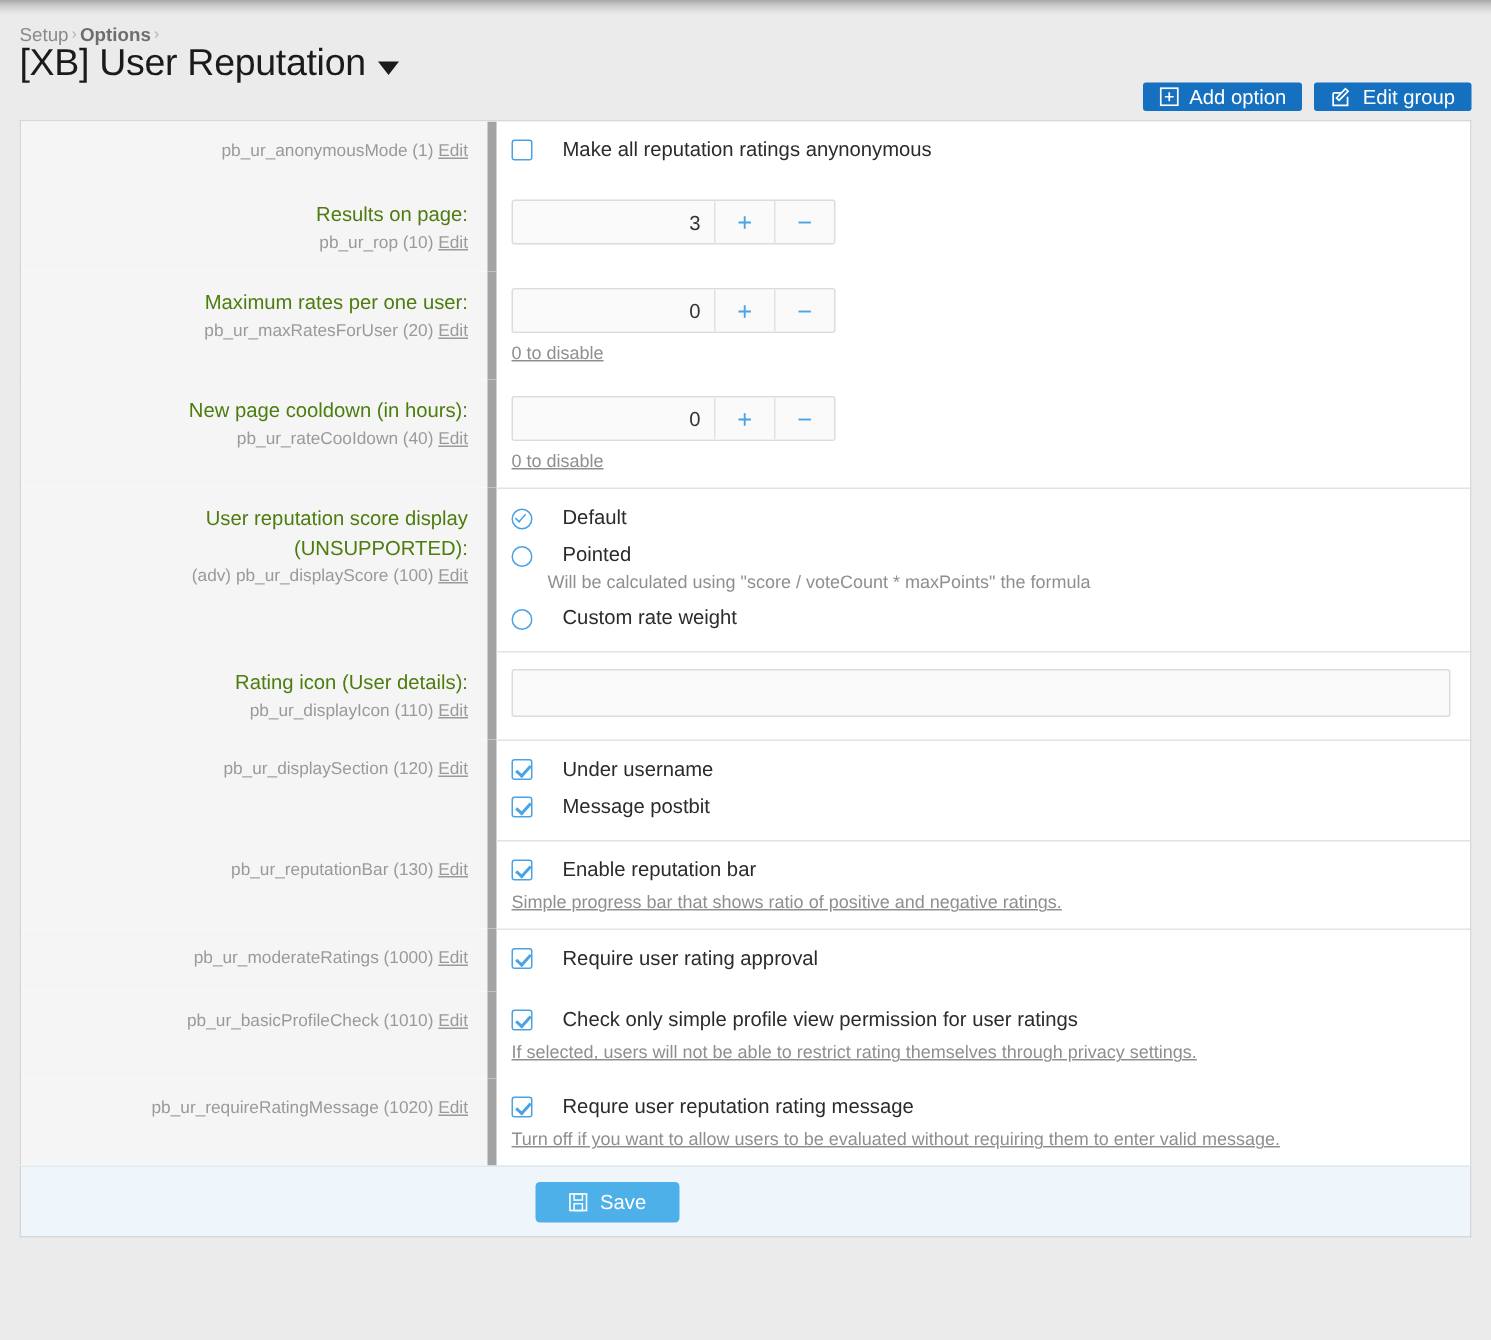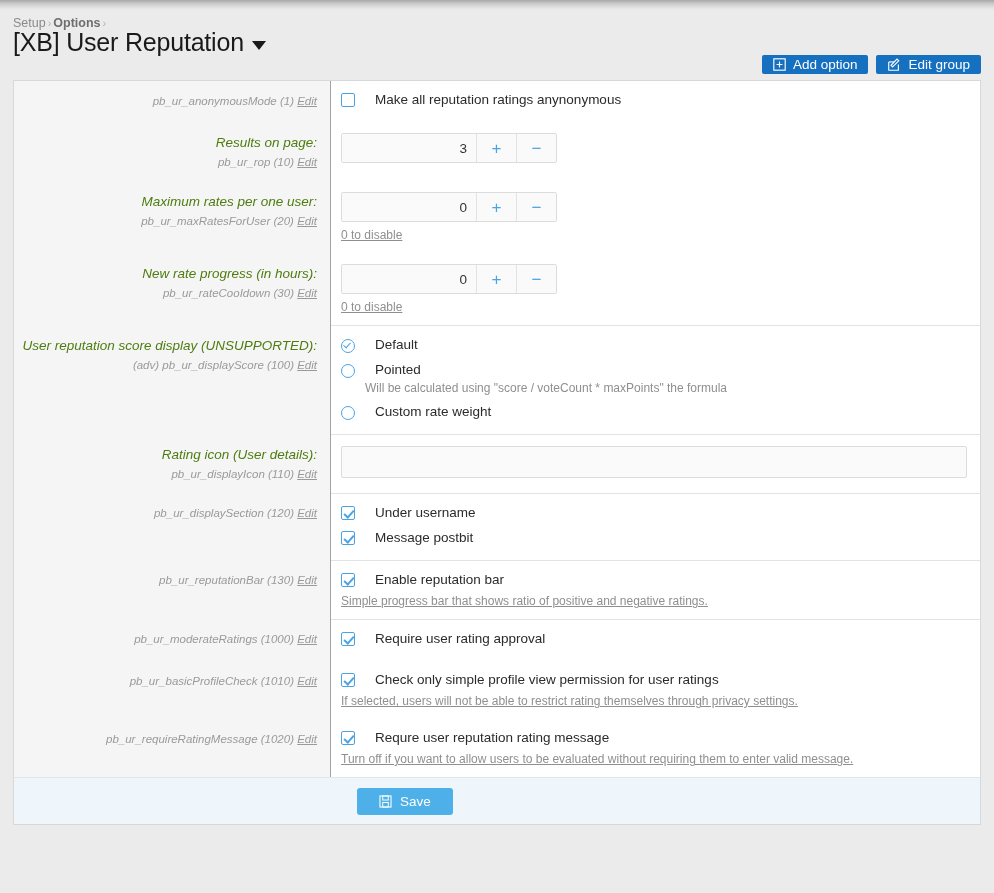--- a/index.html
+++ b/index.html
@@ -110,25 +110,24 @@
   }
   .row {
     display: flex;
     align-items: stretch;
     background: #fff;
   }
   .row-label {
     width: 317px;
     min-width: 317px;
     background: #f5f5f5;
-    border-right: 1px solid #a3a3a3;
+    border-right: 6px solid #a3a3a3;
     text-align: right;
     padding: 11px 13px 11px 8px;
     line-height: 1.45;
-    font-style: italic;
   }
   .row-label .lbl-title {
     font-size: 13.5px;
     color: #4d7c0f;
     display: block;
   }
   .row-label .lbl-meta {
     font-size: 11.5px;
     color: #9a9a9a;
     display: block;
@@ -379,23 +378,23 @@
           <input type="text" value="0" style="">
           <button class="step-btn">+</button>
           <button class="step-btn">−</button>
         </div>
         <div class="hint">0 to disable</div>
       </div>
     </div>
 
     <div class="row">
       <div class="row-label">
-        <span class="lbl-title">New rate progress (in hours):</span>
-        <span class="lbl-meta">
-          <span>pb_ur_rateCooIdown (30)</span>
+        <span class="lbl-title">New page cooldown (in hours):</span>
+        <span class="lbl-meta">
+          <span>pb_ur_rateCooIdown (40)</span>
           <a href="#">Edit</a>
         </span>
       </div>
       <div class="row-body">
         <div class="stepper">
           <input type="text" value="0" style="">
           <button class="step-btn">+</button>
           <button class="step-btn">−</button>
         </div>
         <div class="hint">0 to disable</div>

